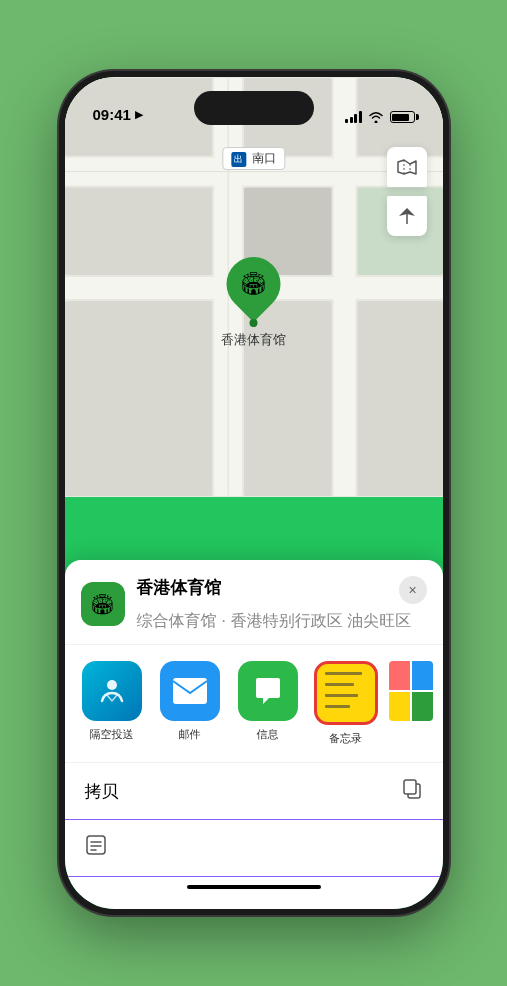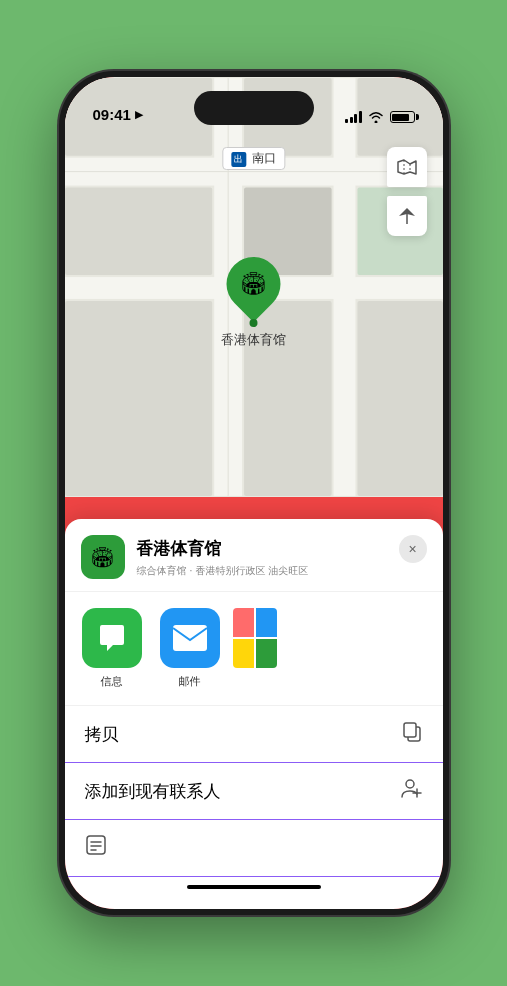--- a/index.html
+++ b/index.html
@@ -24,21 +24,21 @@
     }
 
     .phone-screen {
       position: absolute;
       top: 6px;
       left: 6px;
       right: 6px;
       bottom: 6px;
       border-radius: 50px;
       overflow: hidden;
-      background: #ef4444;
+      background: #22c55e;
     }
 
     
     .dynamic-island {
       position: absolute;
       top: 14px;
       left: 50%;
       transform: translateX(-50%);
       width: 120px;
       height: 34px;
@@ -232,23 +232,23 @@
 
     .location-info { flex: 1; }
 
     .location-name {
       font-size: 17px;
       font-weight: 600;
       color: #000;
     }
 
     .location-sub {
-      font-size: 10px;
+      font-size: 16px;
       color: #888;
-      margin-top: 4px;
+      margin-top: 12px;
     }
 
     .close-btn {
       position: absolute;
       right: 16px;
       top: 16px;
       width: 28px;
       height: 28px;
       background: #e8e8e8;
       border-radius: 50%;
@@ -444,40 +444,59 @@
         </div>
         <div class="location-info">
           <div class="location-name">香港体育馆</div>
           <div class="location-sub">综合体育馆 · 香港特别行政区 油尖旺区</div>
         </div>
         <div class="close-btn">×</div>
       </div>
 
       <div class="share-row">
 
-
         <div class="share-item">
-          <div class="share-icon messages">
-            <svg width="34" height="34" viewBox="0 0 34 34">
-              <path d="M5 6 Q5 4 7 4 L27 4 Q29 4 29 6 L29 22 Q29 24 27 24 L18 24 L12 30 L12 24 L7 24 Q5 24 5 22 Z" fill="white"></path>
+          <div class="share-icon airdrop">
+            <svg width="32" height="32" viewBox="0 0 32 32">
+              <circle cx="16" cy="10" r="5" fill="rgba(255,255,255,0.9)"></circle>
+              <path d="M6 26 Q8 18 16 18 Q24 18 26 26" stroke="rgba(255,255,255,0.9)" stroke-width="2.5" fill="none" stroke-linecap="round"></path>
+              <path d="M11 20 L16 26 L21 20" stroke="rgba(255,255,255,0.7)" stroke-width="1.5" fill="none" stroke-linecap="round" stroke-linejoin="round"></path>
             </svg>
           </div>
-          <span class="share-label">信息</span>
+          <span class="share-label">隔空投送</span>
         </div>
 
         <div class="share-item">
           <div class="share-icon mail">
             <svg width="36" height="28" viewBox="0 0 36 28">
               <rect x="1" y="1" width="34" height="26" rx="3" fill="white"></rect>
               <path d="M1 4 L18 16 L35 4" stroke="#2196F3" stroke-width="2" fill="none"></path>
             </svg>
           </div>
           <span class="share-label">邮件</span>
         </div>
 
+        <div class="share-item">
+          <div class="share-icon messages">
+            <svg width="34" height="34" viewBox="0 0 34 34">
+              <path d="M5 6 Q5 4 7 4 L27 4 Q29 4 29 6 L29 22 Q29 24 27 24 L18 24 L12 30 L12 24 L7 24 Q5 24 5 22 Z" fill="white"></path>
+            </svg>
+          </div>
+          <span class="share-label">信息</span>
+        </div>
+
+        <div class="share-item">
+          <div style="width:64px;height:64px;border-radius:14px;background:#ffd60a;border:3px solid #e53935;display:flex;align-items:flex-start;padding:8px;flex-direction:column;gap:4px;">
+            <div style="height:3px;background:#8b7a2a;border-radius:1px;width:90%;"></div>
+            <div style="height:3px;background:#8b7a2a;border-radius:1px;width:70%;margin-top:4px;"></div>
+            <div style="height:3px;background:#8b7a2a;border-radius:1px;width:80%;margin-top:4px;"></div>
+            <div style="height:3px;background:#8b7a2a;border-radius:1px;width:60%;margin-top:4px;"></div>
+          </div>
+          <span class="share-label">备忘录</span>
+        </div>
 
         <div class="share-item" style="min-width:40px;">
           <div style="width:44px;height:60px;display:flex;flex-direction:column;gap:2px;overflow:hidden;">
             <div style="display:flex;gap:2px;flex:1;">
               <div style="flex:1;background:#ff6b6b;border-radius:4px 0 0 0;"></div>
               <div style="flex:1;background:#2196F3;border-radius:0 4px 0 0;"></div>
             </div>
             <div style="display:flex;gap:2px;flex:1;">
               <div style="flex:1;background:#ffd60a;border-radius:0 0 0 4px;"></div>
               <div style="flex:1;background:#2d9c3a;border-radius:0 0 4px 0;"></div>
@@ -491,31 +510,20 @@
         <span class="action-label">拷贝</span>
         <span class="action-icon">
           <svg width="22" height="22" viewBox="0 0 22 22">
             <rect x="7" y="7" width="12" height="14" rx="2" fill="none" stroke="#555" stroke-width="1.5"></rect>
             <rect x="3" y="3" width="12" height="14" rx="2" fill="white" stroke="#555" stroke-width="1.5"></rect>
           </svg>
         </span>
       </div>
 
 
-      <div class="action-row">
-        <span class="action-label">添加到现有联系人</span>
-        <span class="action-icon">
-          <svg width="22" height="22" viewBox="0 0 22 22">
-            <circle cx="9" cy="7" r="4" fill="none" stroke="#555" stroke-width="1.5"></circle>
-            <path d="M1 20 Q1 14 9 14 Q14 14 16 17" fill="none" stroke="#555" stroke-width="1.5" stroke-linecap="round"></path>
-            <line x1="16" y1="12" x2="16" y2="20" stroke="#555" stroke-width="1.5" stroke-linecap="round"></line>
-            <line x1="12" y1="16" x2="20" y2="16" stroke="#555" stroke-width="1.5" stroke-linecap="round"></line>
-          </svg>
-        </span>
-      </div>
 
       <div class="action-row">
         <span class="action-icon">
           <svg width="22" height="22" viewBox="0 0 22 22">
             <rect x="2" y="2" width="18" height="18" rx="3" fill="none" stroke="#555" stroke-width="1.5"></rect>
             <line x1="6" y1="8" x2="16" y2="8" stroke="#555" stroke-width="1.5" stroke-linecap="round"></line>
             <line x1="6" y1="12" x2="16" y2="12" stroke="#555" stroke-width="1.5" stroke-linecap="round"></line>
             <line x1="6" y1="16" x2="11" y2="16" stroke="#555" stroke-width="1.5" stroke-linecap="round"></line>
           </svg>
         </span>

